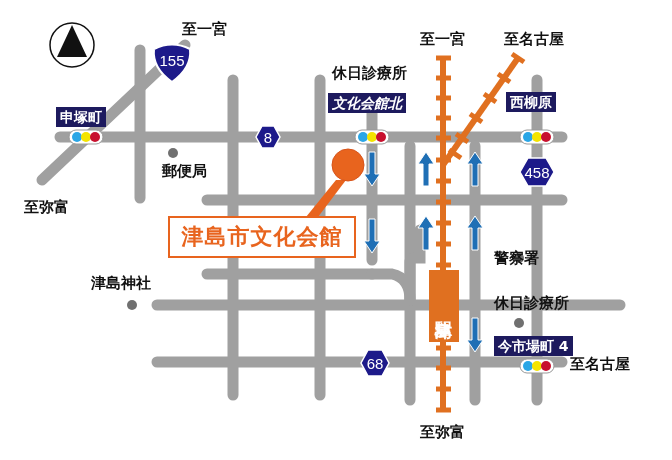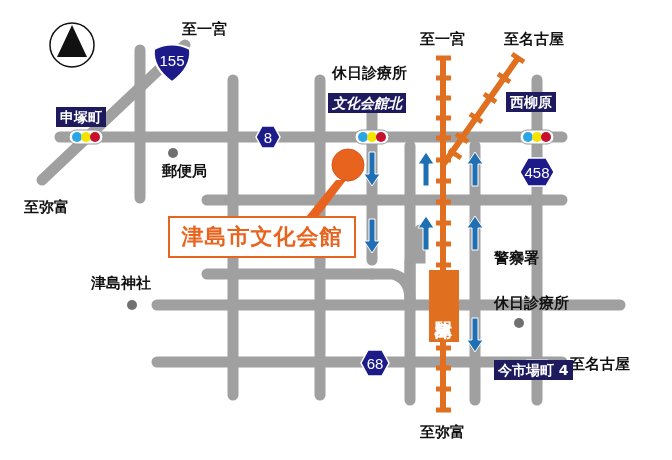--- a/index.html
+++ b/index.html
@@ -148,21 +148,21 @@
 <div class="lbl" style="left:182px;top:22px;">至一宮</div>
 <div class="lbl" style="left:420px;top:32px;">至一宮</div>
 <div class="lbl" style="left:504px;top:32px;">至名古屋</div>
 <div class="lbl" style="left:24px;top:200px;">至弥富</div>
 <div class="lbl" style="left:420px;top:425px;">至弥富</div>
 <div class="lbl" style="left:570px;top:357px;">至名古屋</div>
 
 <div class="sig-name" style="left:56px;top:107px;">申塚町</div>
 <div class="sig-name" style="left:328px;top:93px;font-style:italic;">文化会館北</div>
 <div class="sig-name" style="left:506px;top:92px;">西柳原</div>
-<div class="sig-name" style="left:494px;top:336px;margin-top:24px;">今市場町 4</div>
+<div class="sig-name" style="left:494px;top:336px;">今市場町 4</div>
 
 <div class="lbl" style="left:332px;top:66px;text-align:center;">休日診療所</div>
 <div class="lbl" style="left:162px;top:164px;">郵便局</div>
 <div class="lbl" style="left:91px;top:276px;">津島神社</div>
 <div class="lbl" style="left:494px;top:232px;margin-top:19px;">警察署</div>
 <div class="lbl" style="left:494px;top:296px;">休日診療所</div>
 
 <div class="venue">津島市文化会館</div>
 <div class="station" style="writing-mode: vertical-rl; text-orientation: upright; padding-top:4px; display:flex; align-items:center; justify-content:center;">津島駅</div>
 

